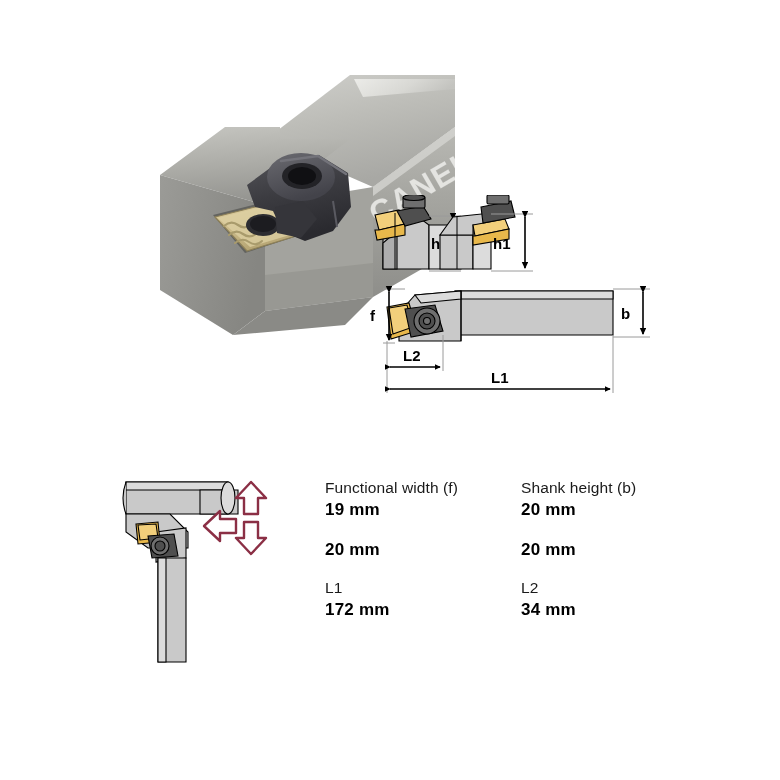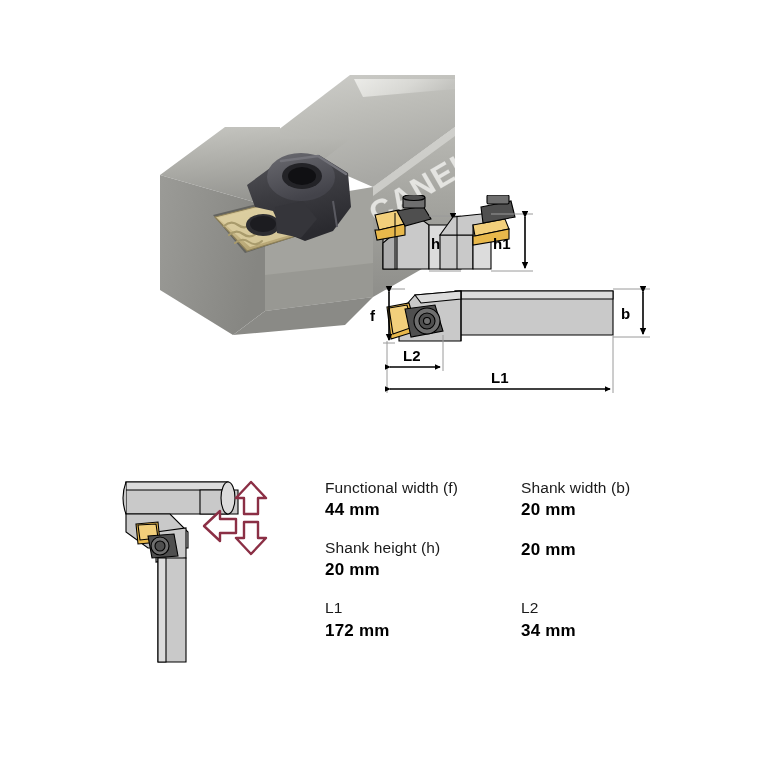--- a/index.html
+++ b/index.html
@@ -321,31 +321,30 @@
         <polygon points="136,60 150,60 150,76 158,76 143,92 128,76 136,76" fill="#ffffff" stroke="#8b2f45" stroke-width="2.4" stroke-linejoin="round"></polygon>
       </g>
     </svg>
   </div>
 
   <div class="specs">
 
     <div class="spec-row">
       <div class="spec-cell">
         <div class="spec-label">Functional width (f)</div>
-        <div class="spec-value">44 mm</div>
-      </div>
-      <div class="spec-cell">
-        <div class="spec-label">Shank width (b)</div>
+        <div class="spec-value">19 mm</div>
+      </div>
+      <div class="spec-cell">
+        <div class="spec-label">Shank height (b)</div>
         <div class="spec-value">20 mm</div>
       </div>
     </div>
 
     <div class="spec-row">
       <div class="spec-cell">
-        <div class="spec-label">Shank height (h)</div>
         <div class="spec-value">20 mm</div>
       </div>
       <div class="spec-cell">
         <div class="spec-value">20 mm</div>
       </div>
     </div>
 
     <div class="spec-row">
       <div class="spec-cell">
         <div class="spec-label">L1</div>

